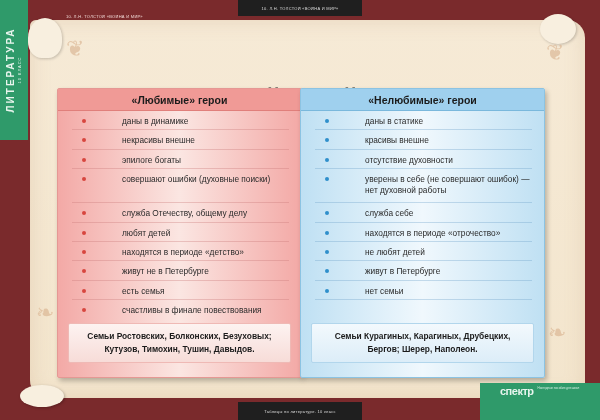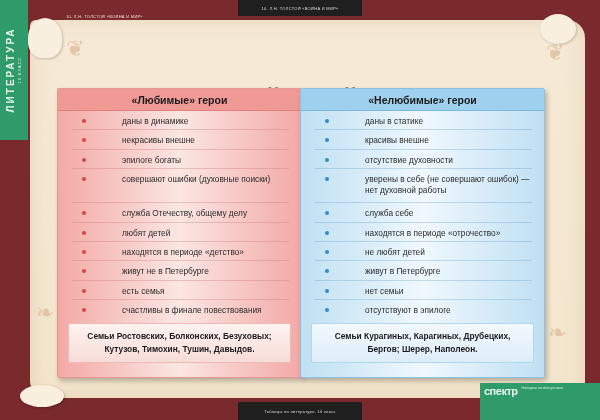--- a/index.html
+++ b/index.html
@@ -116,21 +116,21 @@
       display: flex; align-items: center; justify-content: center;
       text-align: center; font-weight: bold; font-size: 8.4px; color: #1b1b1b;
       line-height: 1.55; padding: 16px 6px;
     }
     .panel.left .summary { background: linear-gradient(180deg,#fdf3f1,#f7dcd8); border: 1px solid #efb9b5; }
     .panel.right .summary { background: linear-gradient(180deg,#f3f9fd,#dcedf8); border: 1px solid #b2d6ec; }
 
     .publisher {
       position: absolute; left: 480px; top: 383px; width: 120px; height: 37px;
       background: #2f9a6a; color: #e8f5ee;
-      display: flex; padding: 3px 4px; gap: 4px;
+      display: flex; padding: 3px 20px; gap: 4px;
     }
     .publisher .logo { font-size: 11px; font-weight: bold; letter-spacing: -0.5px; line-height: 1; }
     .publisher .fine { font-size: 3px; line-height: 1.4; color: #d7efe2; }
   </style>
 </head>
 <body>
 
 <div class="scroll"></div>
 <div class="roll-tl"></div>
 <div class="roll-tr"></div>
@@ -231,24 +231,20 @@
         <span class="txt">не любят детей</span>
       </li>
     <li>
         <span class="dot"></span>
         <span class="txt">живут в Петербурге</span>
       </li>
     <li>
         <span class="dot"></span>
         <span class="txt">нет семьи</span>
       </li>
-    <li style="border-bottom:none">
-        <span class="dot"></span>
-        <span class="txt">отсутствуют в эпилоге</span>
-      </li>
   </ul>
   <div class="summary">Семьи Курагиных, Карагиных, Друбецких, Бергов; Шерер, Наполеон.</div>
 </div>
 
 <div class="bottom-tab">Таблицы по литературе. 10 класс</div>
 
 <div class="publisher">
   <div class="logo">спектр</div>
   <div class="fine">Наглядные пособия для школ</div>
 </div>

